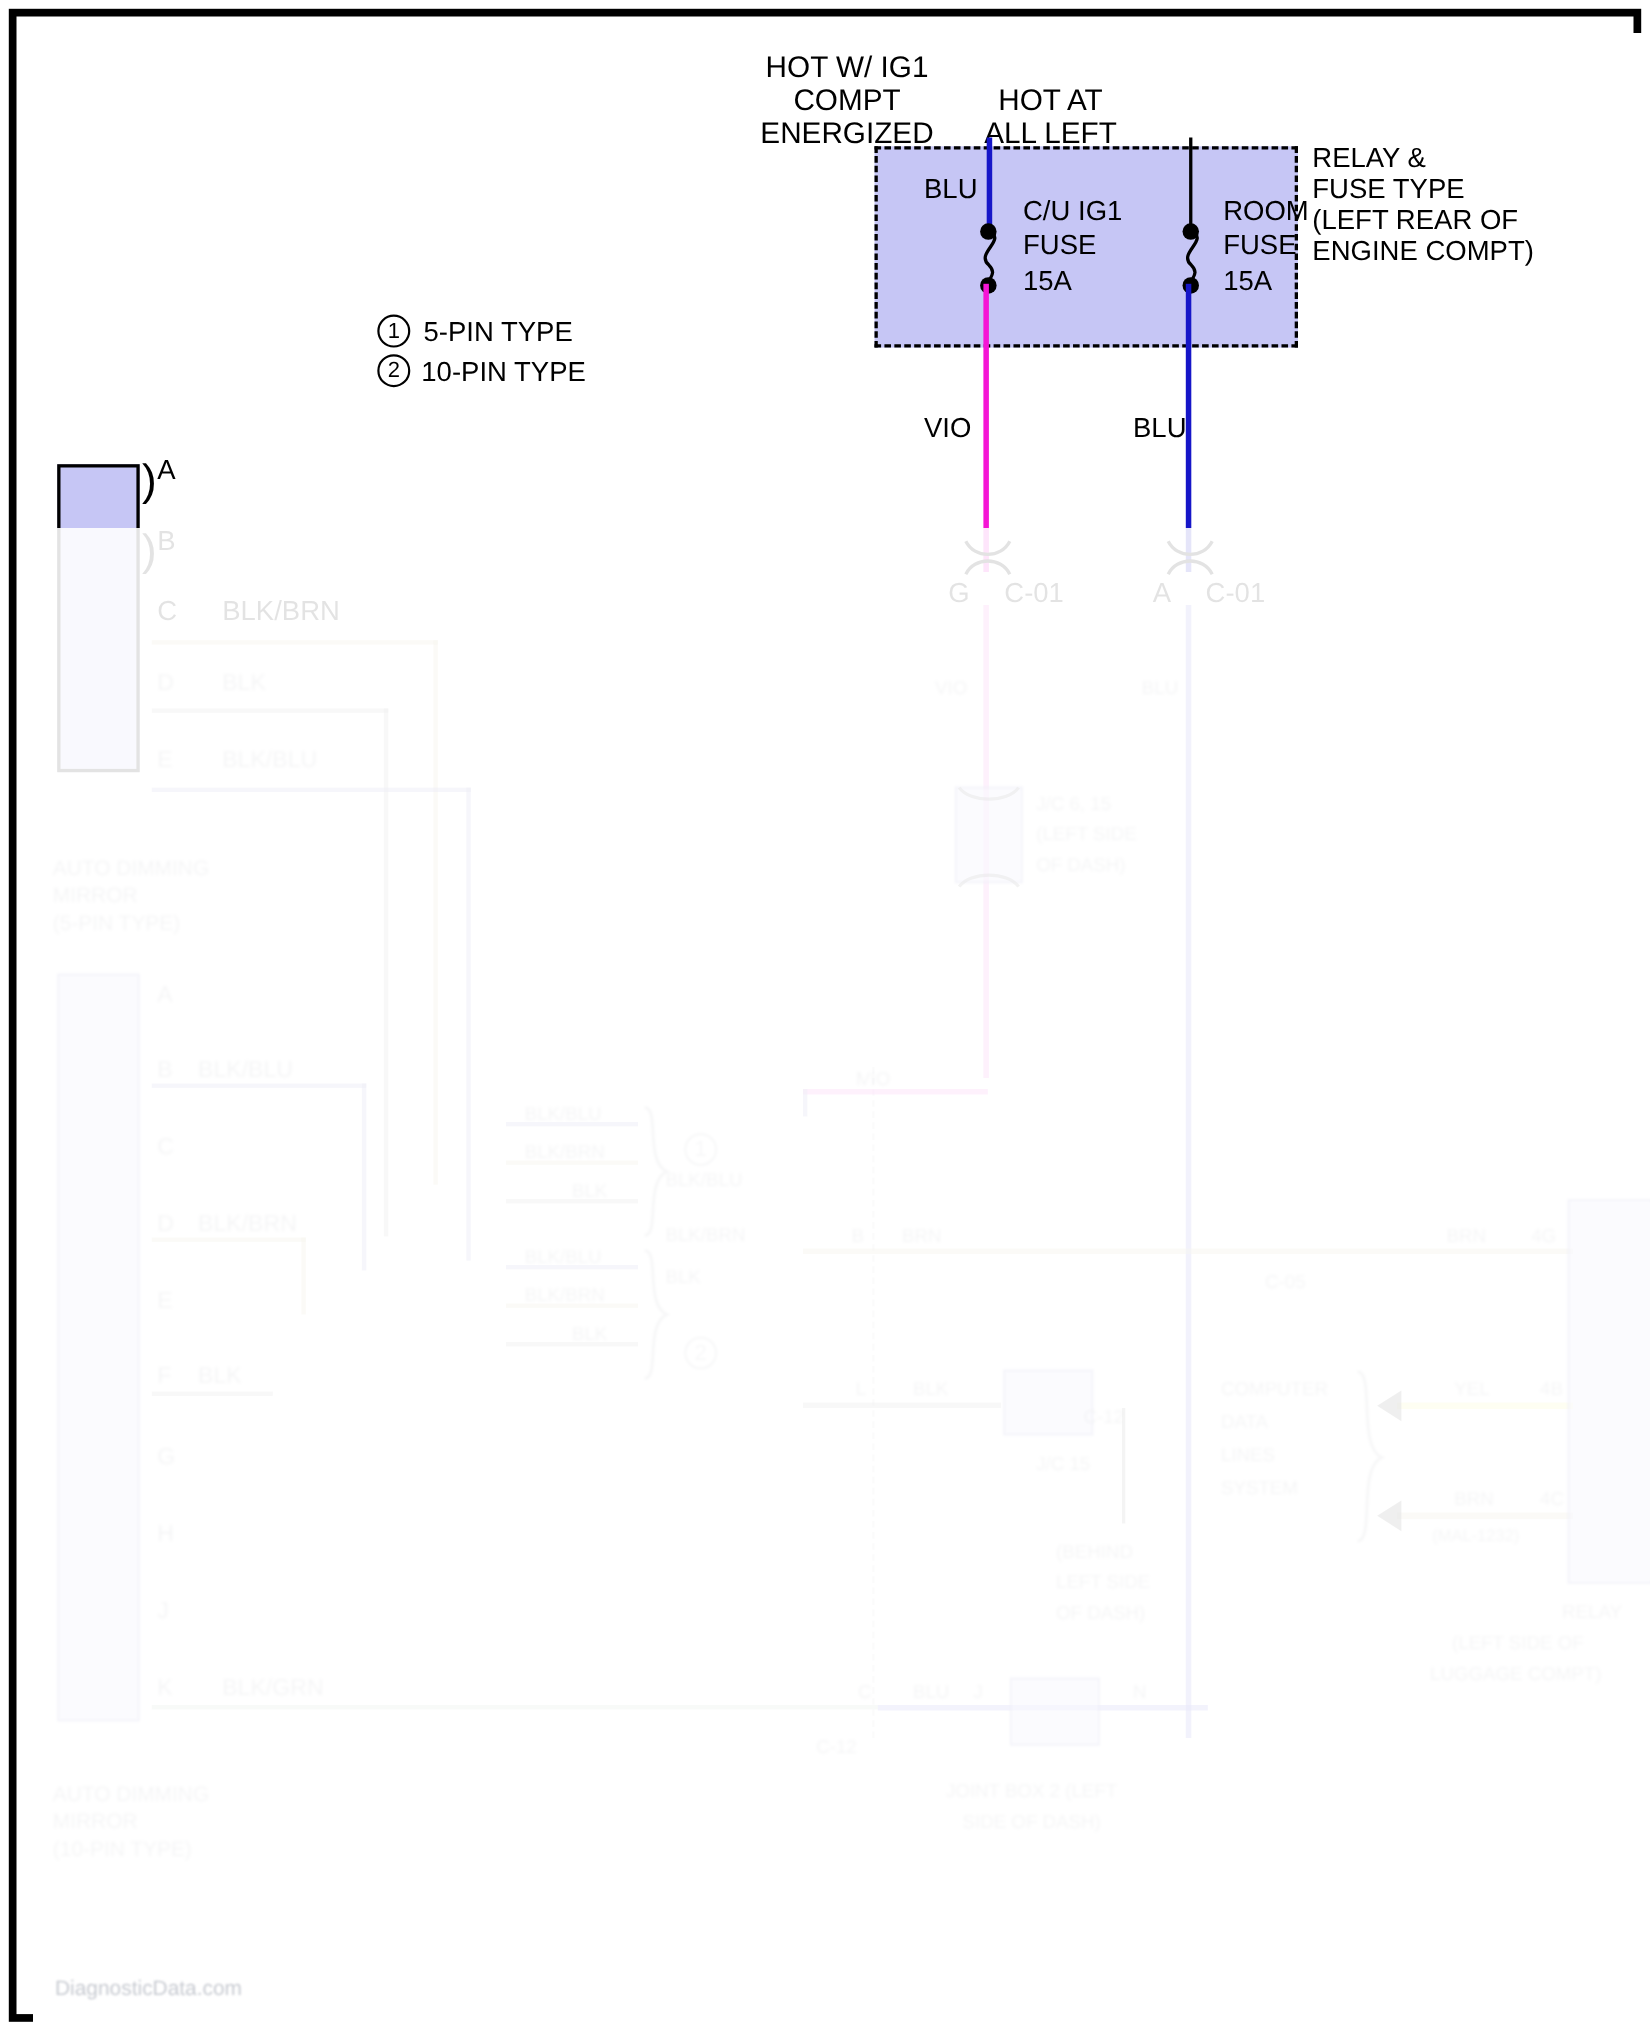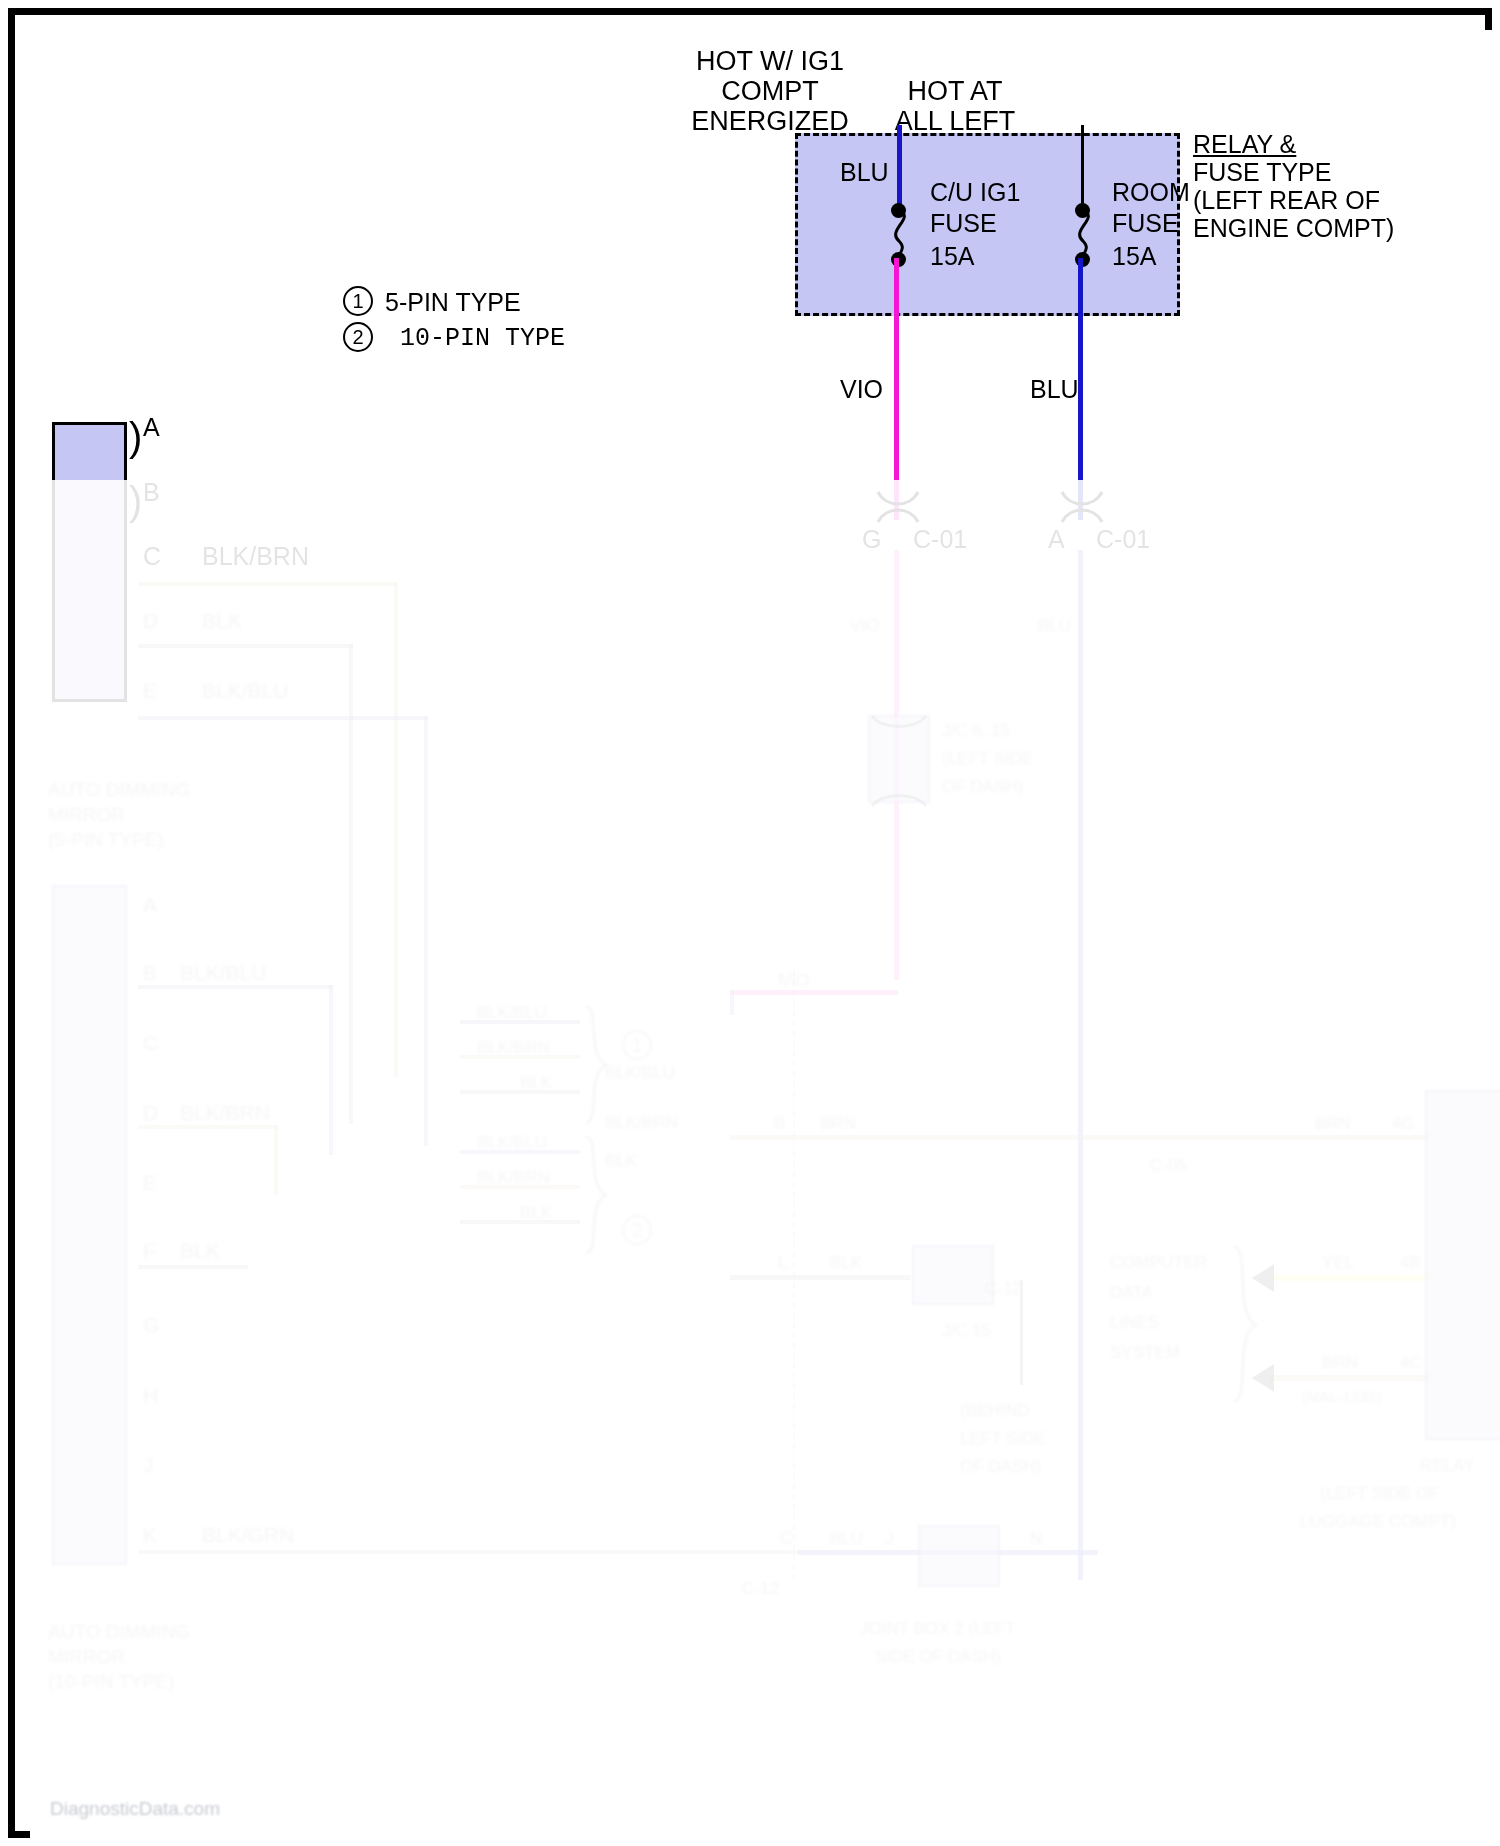--- a/index.html
+++ b/index.html
@@ -141,21 +141,21 @@
 
       <div class="t f28 ctr" style="left:640px;top:16px;width:200px;">HOT W/ IG1</div>
       <div class="t f28 ctr" style="left:640px;top:46px;width:200px;">COMPT</div>
       <div class="t f28 ctr" style="left:640px;top:76px;width:200px;">ENERGIZED</div>
 
       <div class="t f28 ctr" style="left:830px;top:46px;width:190px;">HOT AT</div>
       <div class="t f28 ctr" style="left:830px;top:76px;width:190px;">ALL LEFT</div>
 
       <div id="fuseblock"></div>
 
-      <div class="t f26" style="left:1163px;top:100px;text-decoration:underline;">RELAY &amp;</div>
+      <div class="t f26" style="left:1163px;top:100px;">RELAY &amp;</div>
       <div class="t f26" style="left:1163px;top:128px;">FUSE TYPE</div>
       <div class="t f26" style="left:1163px;top:156px;">(LEFT REAR OF</div>
       <div class="t f26" style="left:1163px;top:184px;">ENGINE COMPT)</div>
 
       <div class="wire vert" style="left:867px;top:95px;height:86px;background:#1616c8;"></div>
       <div class="t f26" style="left:810px;top:128px;">BLU</div>
 
       <div class="thin" style="left:1051px;top:95px;width:3px;height:80px;"></div>
 
       <div class="node" style="left:861px;top:173px;"></div>
@@ -192,21 +192,21 @@
       <svg class="connsym" style="left:1024px;top:460px;" width="56" height="36">
         <path d="M8 2 C 16 18, 40 18, 48 2" stroke="#000" stroke-width="3" fill="none"></path>
         <path d="M8 32 C 16 16, 40 16, 48 32" stroke="#000" stroke-width="3" fill="none"></path>
       </svg>
       <div class="t f26" style="left:1018px;top:495px;">A</div>
       <div class="t f26" style="left:1066px;top:495px;">C-01</div>
 
       <div class="circnum" style="left:313px;top:256px;">1</div>
       <div class="t f26" style="left:355px;top:258px;">5-PIN TYPE</div>
       <div class="circnum" style="left:313px;top:292px;">2</div>
-      <div class="t f26" style="left:370px;top:294px;font-family:Liberation Mono, monospace;">10-PIN TYPE</div>
+      <div class="t f26" style="left:353px;top:294px;">10-PIN TYPE</div>
 
       <div style="position:absolute;left:22px;top:392px;width:75px;height:280px;
                   background:#c6c6f5;border:3px solid #000;box-sizing:border-box;"></div>
 
       <div class="brace" style="left:99px;top:387px;">)</div>
       <div class="t f26" style="left:113px;top:383px;">A</div>
 
       <div class="brace" style="left:99px;top:451px;">)</div>
       <div class="t f26" style="left:113px;top:448px;">B</div>
 

